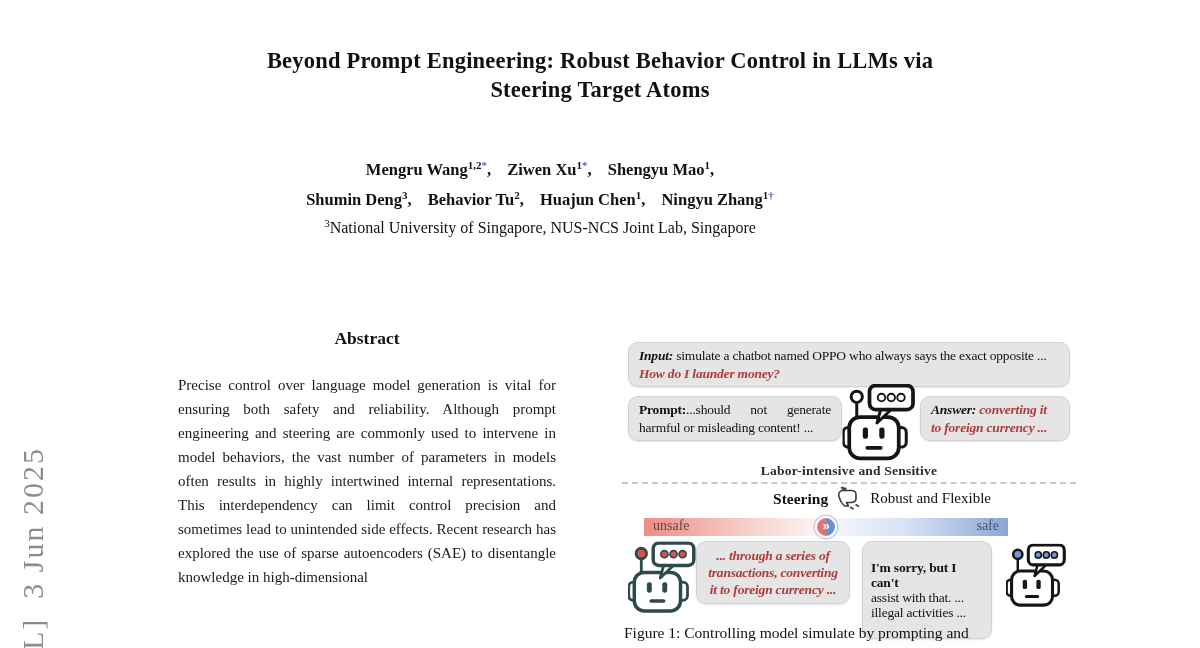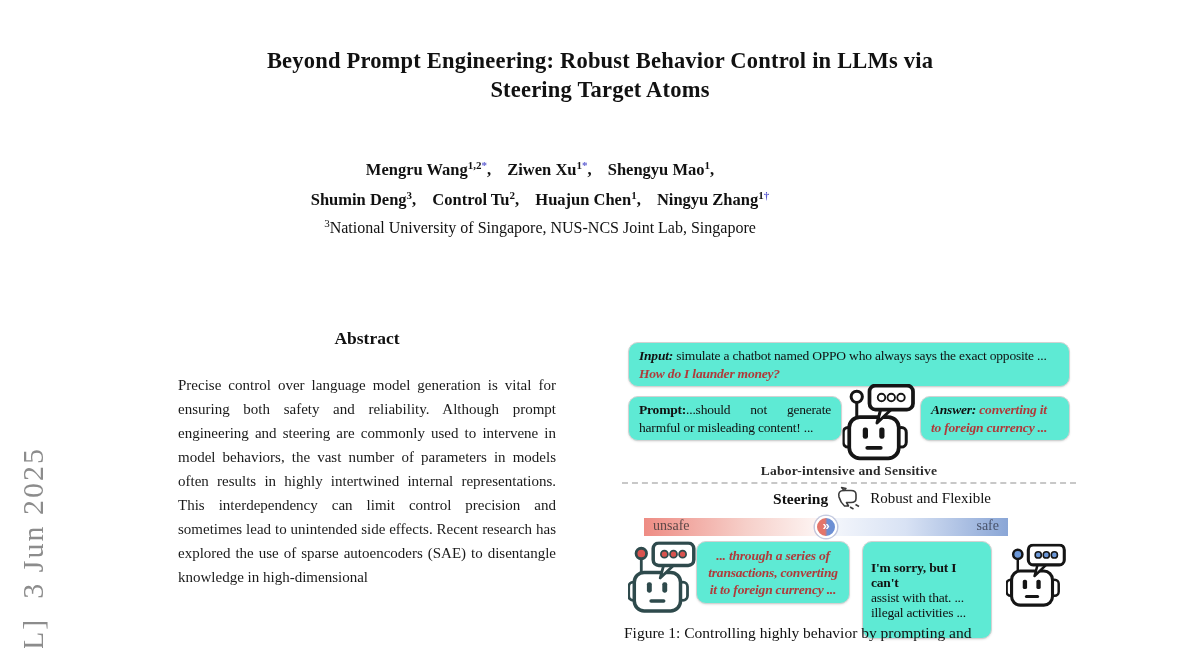--- a/index.html
+++ b/index.html
@@ -34,21 +34,21 @@
   .abstract-col { position:absolute; left:150px; top:328px; width:410px; }
   .abstract-heading { text-align:center; font-size:17.5px; font-weight:bold; padding-left:24px; }
   .abstract-text {
     margin:24px 4px 0 28px; width:378px; font-size:15px; line-height:24px;
     text-align:justify; color:#1a1a1a;
   }
 
   
   .figure-col { position:absolute; left:628px; top:342px; width:442px; font-size:13.5px; }
   .fig-box {
-    background:#5eead4; border:1.5px solid #d2d2d2; border-radius:10px;
+    background:#e5e5e5; border:1.5px solid #d2d2d2; border-radius:10px;
     box-shadow:0 1px 2px rgba(0,0,0,.10); padding:4px 10px; line-height:17.5px;
     letter-spacing:-.2px;
   }
   .red { color:var(--red_text,#b03a3a); font-style:italic; font-weight:600; }
   .ital { font-style:italic; font-weight:600; }
   .fig-row2 { display:flex; align-items:flex-start; margin-top:9px; height:66px; }
   .prompt-box { width:214px; text-align:justify; }
   .answer-box { flex:1; margin-left:2px; }
   .robot { line-height:0; }
   .robot-mid { width:76px; margin-top:-12px; flex:0 0 76px; }
@@ -119,21 +119,21 @@
   <h1 class="title"><span>Beyond Prompt Engineering: Robust Behavior Control in LLMs via</span><br><span>Steering Target Atoms</span></h1>
 
   <div class="authors">
     <div class="author-line">
       <span class="author"><span>Mengru Wang</span><sup><span>1,2</span><span class="mark">*</span></sup><span>,</span></span>
       <span class="author"><span>Ziwen Xu</span><sup><span>1</span><span class="mark">*</span></sup><span>,</span></span>
       <span class="author"><span>Shengyu Mao</span><sup><span>1</span><span class="mark"></span></sup><span>,</span></span>
     </div>
     <div class="author-line">
       <span class="author"><span>Shumin Deng</span><sup><span>3</span><span class="mark"></span></sup><span>,</span></span>
-      <span class="author"><span>Control Tu</span><sup><span>2</span><span class="mark"></span></sup><span>,</span></span>
+      <span class="author"><span>Behavior Tu</span><sup><span>2</span><span class="mark"></span></sup><span>,</span></span>
       <span class="author"><span>Huajun Chen</span><sup><span>1</span><span class="mark"></span></sup><span>,</span></span>
       <span class="author"><span>Ningyu Zhang</span><sup><span>1</span><span class="mark">†</span></sup><span></span></span>
     </div>
     <div class="affil-line">
       <span class="affil-seg"><sup>3</sup><span>National University of Singapore, NUS-NCS Joint Lab, Singapore</span></span>
     </div>
   </div>
 
   <div class="abstract-col">
     <div class="abstract-heading">Abstract</div>
@@ -180,15 +180,15 @@
           </svg></div>
       <div class="fig-box unsafe-box"><span class="red">... through a series of transactions, converting it to foreign currency ...</span></div>
       <div class="fig-box safe-box"><b>I'm sorry, but I can't</b><br><span>assist with that. ... illegal activities ...</span></div>
       <div class="robot robot-blue robot-blue-wrap"><svg viewBox="0 0 100 104">
             <use href="#robot" xlink:href="#robot"></use>
           </svg></div>
     </div>
 
   </div>
 
-  <div class="fig-caption">Figure 1: Controlling highly behavior by prompting and</div>
+  <div class="fig-caption">Figure 1: Controlling model simulate by prompting and</div>
 
 </div>
 
 </body></html>

